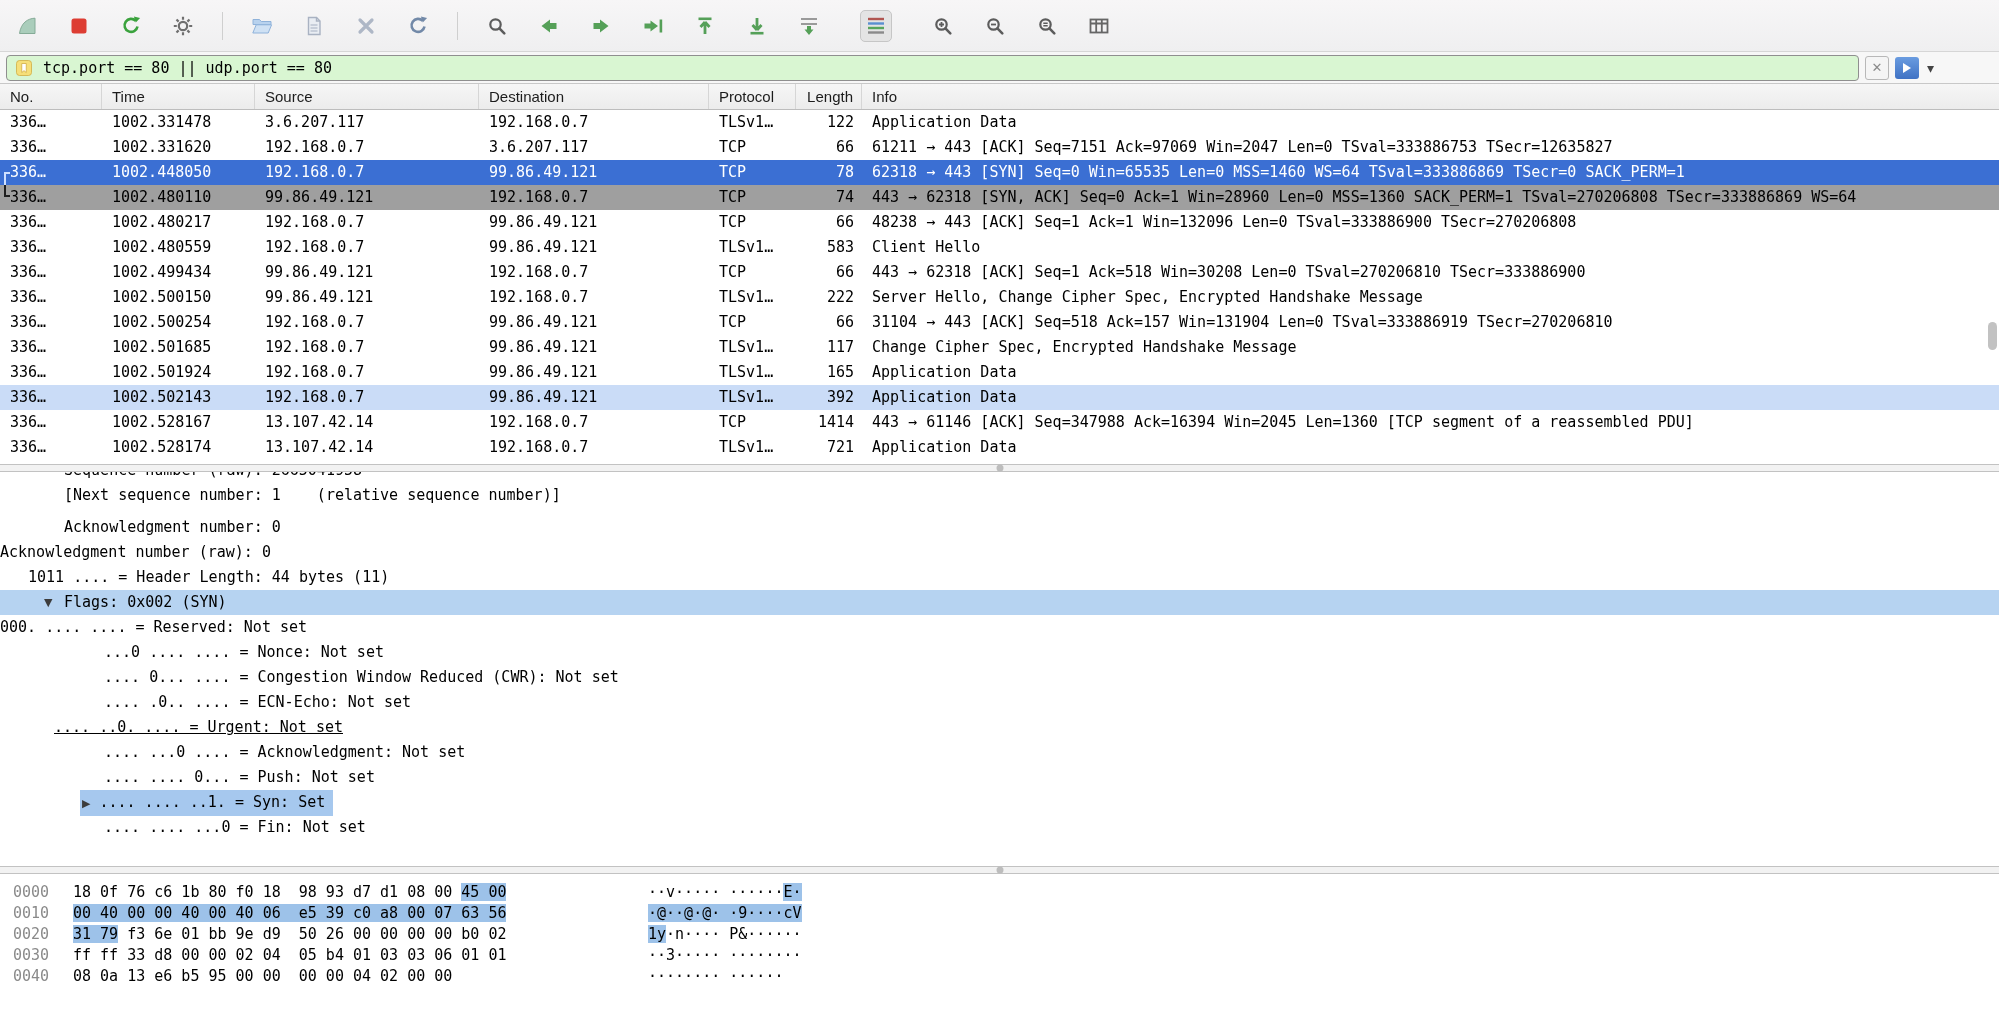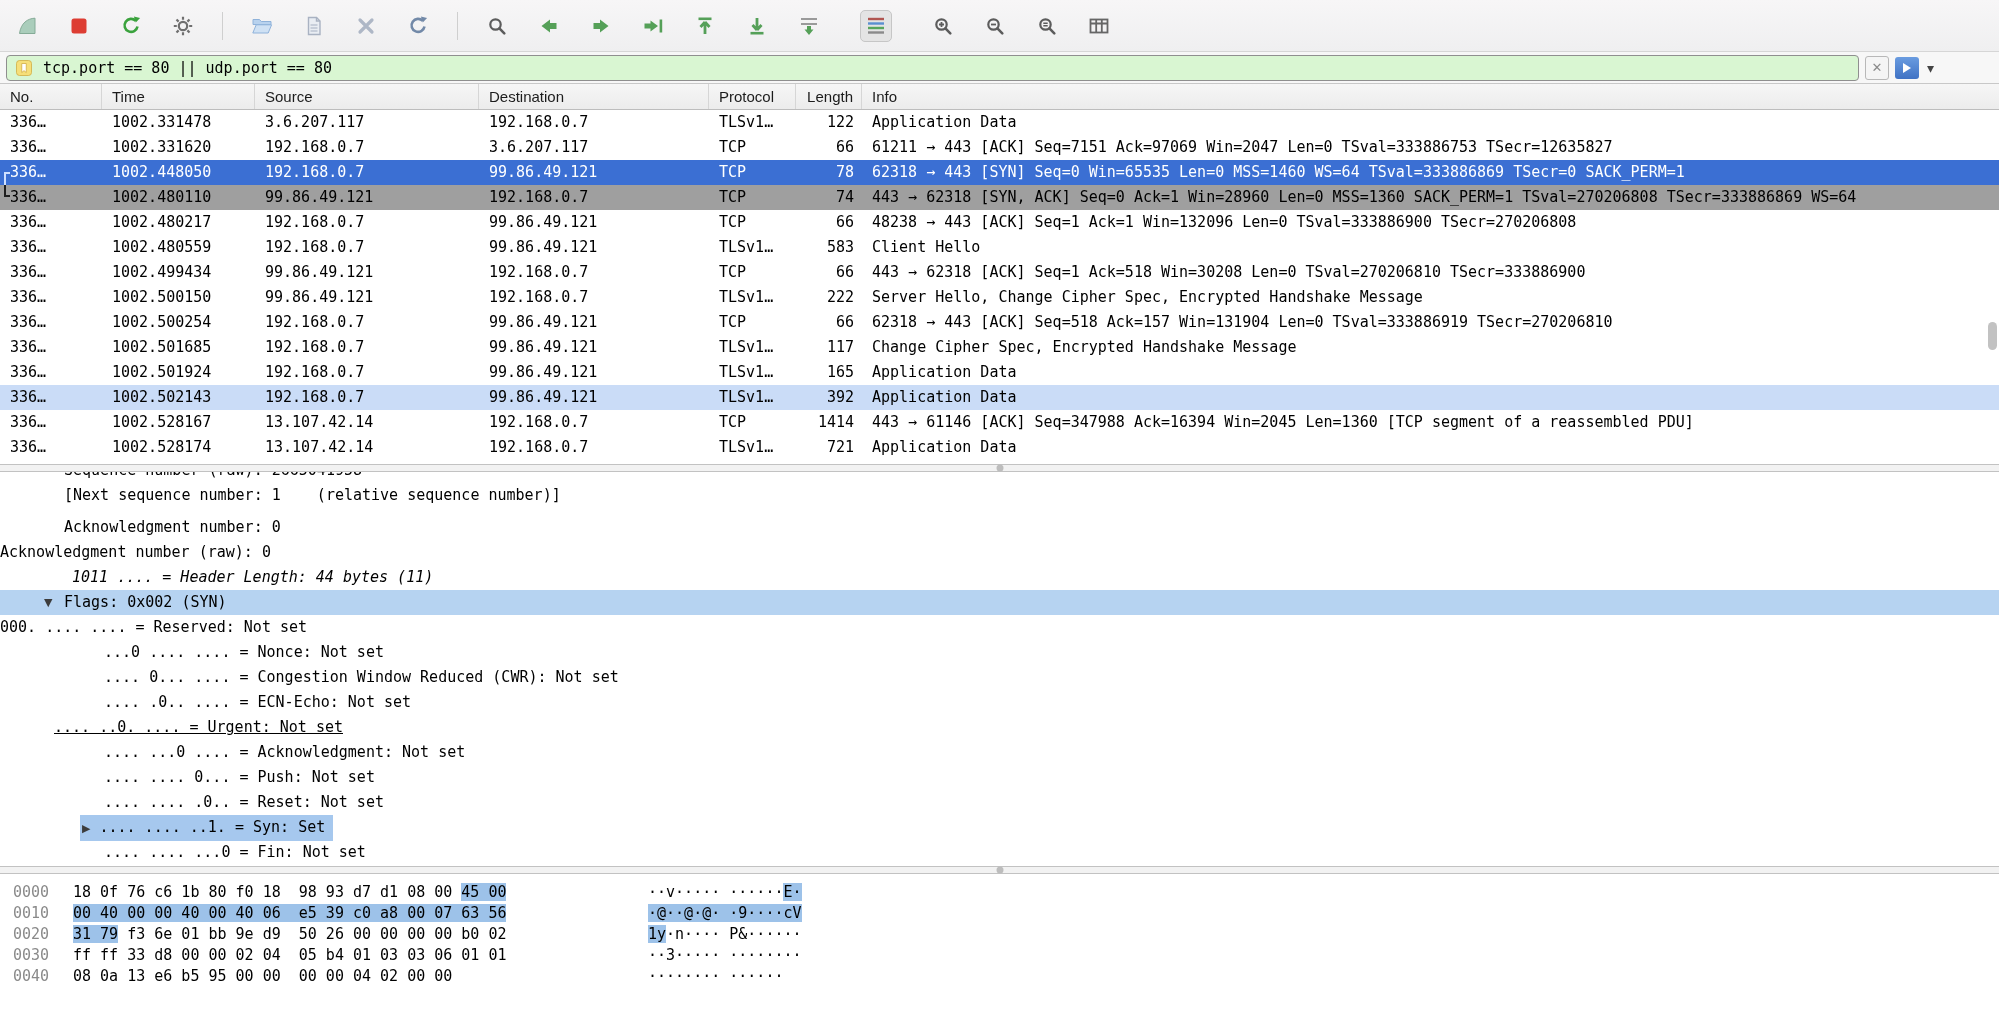--- a/index.html
+++ b/index.html
@@ -282,50 +282,49 @@
   <div class="plist">
     <div id="rows">
         <div class="prow"><span class="cell c0">336…</span><span class="cell c1">1002.331478</span><span class="cell c2">3.6.207.117</span><span class="cell c3">192.168.0.7</span><span class="cell c4">TLSv1…</span><span class="cell c5">122</span><span class="cell c6">Application Data</span></div>
         <div class="prow"><span class="cell c0">336…</span><span class="cell c1">1002.331620</span><span class="cell c2">192.168.0.7</span><span class="cell c3">3.6.207.117</span><span class="cell c4">TCP</span><span class="cell c5">66</span><span class="cell c6">61211 → 443 [ACK] Seq=7151 Ack=97069 Win=2047 Len=0 TSval=333886753 TSecr=12635827</span></div>
         <div class="prow r-sel"><span class="mk first"></span><span class="cell c0">336…</span><span class="cell c1">1002.448050</span><span class="cell c2">192.168.0.7</span><span class="cell c3">99.86.49.121</span><span class="cell c4">TCP</span><span class="cell c5">78</span><span class="cell c6">62318 → 443 [SYN] Seq=0 Win=65535 Len=0 MSS=1460 WS=64 TSval=333886869 TSecr=0 SACK_PERM=1</span></div>
         <div class="prow r-gray"><span class="mk last"></span><span class="cell c0">336…</span><span class="cell c1">1002.480110</span><span class="cell c2">99.86.49.121</span><span class="cell c3">192.168.0.7</span><span class="cell c4">TCP</span><span class="cell c5">74</span><span class="cell c6">443 → 62318 [SYN, ACK] Seq=0 Ack=1 Win=28960 Len=0 MSS=1360 SACK_PERM=1 TSval=270206808 TSecr=333886869 WS=64</span></div>
         <div class="prow"><span class="cell c0">336…</span><span class="cell c1">1002.480217</span><span class="cell c2">192.168.0.7</span><span class="cell c3">99.86.49.121</span><span class="cell c4">TCP</span><span class="cell c5">66</span><span class="cell c6">48238 → 443 [ACK] Seq=1 Ack=1 Win=132096 Len=0 TSval=333886900 TSecr=270206808</span></div>
         <div class="prow"><span class="cell c0">336…</span><span class="cell c1">1002.480559</span><span class="cell c2">192.168.0.7</span><span class="cell c3">99.86.49.121</span><span class="cell c4">TLSv1…</span><span class="cell c5">583</span><span class="cell c6">Client Hello</span></div>
         <div class="prow"><span class="cell c0">336…</span><span class="cell c1">1002.499434</span><span class="cell c2">99.86.49.121</span><span class="cell c3">192.168.0.7</span><span class="cell c4">TCP</span><span class="cell c5">66</span><span class="cell c6">443 → 62318 [ACK] Seq=1 Ack=518 Win=30208 Len=0 TSval=270206810 TSecr=333886900</span></div>
         <div class="prow"><span class="cell c0">336…</span><span class="cell c1">1002.500150</span><span class="cell c2">99.86.49.121</span><span class="cell c3">192.168.0.7</span><span class="cell c4">TLSv1…</span><span class="cell c5">222</span><span class="cell c6">Server Hello, Change Cipher Spec, Encrypted Handshake Message</span></div>
-        <div class="prow"><span class="cell c0">336…</span><span class="cell c1">1002.500254</span><span class="cell c2">192.168.0.7</span><span class="cell c3">99.86.49.121</span><span class="cell c4">TCP</span><span class="cell c5">66</span><span class="cell c6">62318 → 443 [ACK] Seq=518 Ack=157 Win=131904 Len=0 TSval=333886919 TSecr=270206810</span></div>
+        <div class="prow"><span class="cell c0">336…</span><span class="cell c1">1002.500254</span><span class="cell c2">192.168.0.7</span><span class="cell c3">99.86.49.121</span><span class="cell c4">TCP</span><span class="cell c5">66</span><span class="cell c6">31104 → 443 [ACK] Seq=518 Ack=157 Win=131904 Len=0 TSval=333886919 TSecr=270206810</span></div>
         <div class="prow"><span class="cell c0">336…</span><span class="cell c1">1002.501685</span><span class="cell c2">192.168.0.7</span><span class="cell c3">99.86.49.121</span><span class="cell c4">TLSv1…</span><span class="cell c5">117</span><span class="cell c6">Change Cipher Spec, Encrypted Handshake Message</span></div>
         <div class="prow"><span class="cell c0">336…</span><span class="cell c1">1002.501924</span><span class="cell c2">192.168.0.7</span><span class="cell c3">99.86.49.121</span><span class="cell c4">TLSv1…</span><span class="cell c5">165</span><span class="cell c6">Application Data</span></div>
         <div class="prow r-blue"><span class="cell c0">336…</span><span class="cell c1">1002.502143</span><span class="cell c2">192.168.0.7</span><span class="cell c3">99.86.49.121</span><span class="cell c4">TLSv1…</span><span class="cell c5">392</span><span class="cell c6">Application Data</span></div>
         <div class="prow"><span class="cell c0">336…</span><span class="cell c1">1002.528167</span><span class="cell c2">13.107.42.14</span><span class="cell c3">192.168.0.7</span><span class="cell c4">TCP</span><span class="cell c5">1414</span><span class="cell c6">443 → 61146 [ACK] Seq=347988 Ack=16394 Win=2045 Len=1360 [TCP segment of a reassembled PDU]</span></div>
         <div class="prow"><span class="cell c0">336…</span><span class="cell c1">1002.528174</span><span class="cell c2">13.107.42.14</span><span class="cell c3">192.168.0.7</span><span class="cell c4">TLSv1…</span><span class="cell c5">721</span><span class="cell c6">Application Data</span></div>
       </div>
     <div class="vthumb"></div>
   </div>
 
   <div class="split">
     <div class="knob"></div>
   </div>
 
   <div class="details">
     <div class="dinner" id="dinner">
         <div class="dline" style="padding-left: 64px;"><span>Sequence number (raw): 2665041958</span></div>
         <div class="dline" style="padding-left: 64px;"><span>[Next sequence number: 1    (relative sequence number)]</span></div>
         <div class="dline" style="padding-left: 64px; margin-top: 7px;"><span>Acknowledgment number: 0</span></div>
         <div class="dline" style=""><span>Acknowledgment number (raw): 0</span></div>
-        <div class="dline" style="padding-left: 72px; font-style: italic;"><span>1011 .... = Header Length: 44 bytes (11)</span></div>
+        <div class="dline" style="padding-left: 28px;"><span>1011 .... = Header Length: 44 bytes (11)</span></div>
         <div class="dline hl-full" style="padding-left: 64px;"><span class="tri" style="left: 44px;">▼</span><span>Flags: 0x002 (SYN)</span></div>
         <div class="dline" style=""><span>000. .... .... = Reserved: Not set</span></div>
         <div class="dline" style="padding-left: 104px;"><span>...0 .... .... = Nonce: Not set</span></div>
         <div class="dline" style="padding-left: 104px;"><span>.... 0... .... = Congestion Window Reduced (CWR): Not set</span></div>
         <div class="dline" style="padding-left: 104px;"><span>.... .0.. .... = ECN-Echo: Not set</span></div>
         <div class="dline" style="padding-left: 54px; text-decoration: underline;"><span>.... ..0. .... = Urgent: Not set</span></div>
         <div class="dline" style="padding-left: 104px;"><span>.... ...0 .... = Acknowledgment: Not set</span></div>
         <div class="dline" style="padding-left: 104px;"><span>.... .... 0... = Push: Not set</span></div>
-        <div class="dline" style="padding-left: 104px;"><span>.... .... .0.. = Reset: Not set</span></div>
         <div class="dline" style="padding-left: 80px;"><span class="ihl"><span class="tri2">▶</span><span>.... .... ..1. = Syn: Set</span></span></div>
         <div class="dline" style="padding-left: 104px;"><span>.... .... ...0 = Fin: Not set</span></div>
       </div>
   </div>
 
   <div class="split">
     <div class="knob"></div>
   </div>
 
   <div class="hexpane" id="hexpane">

